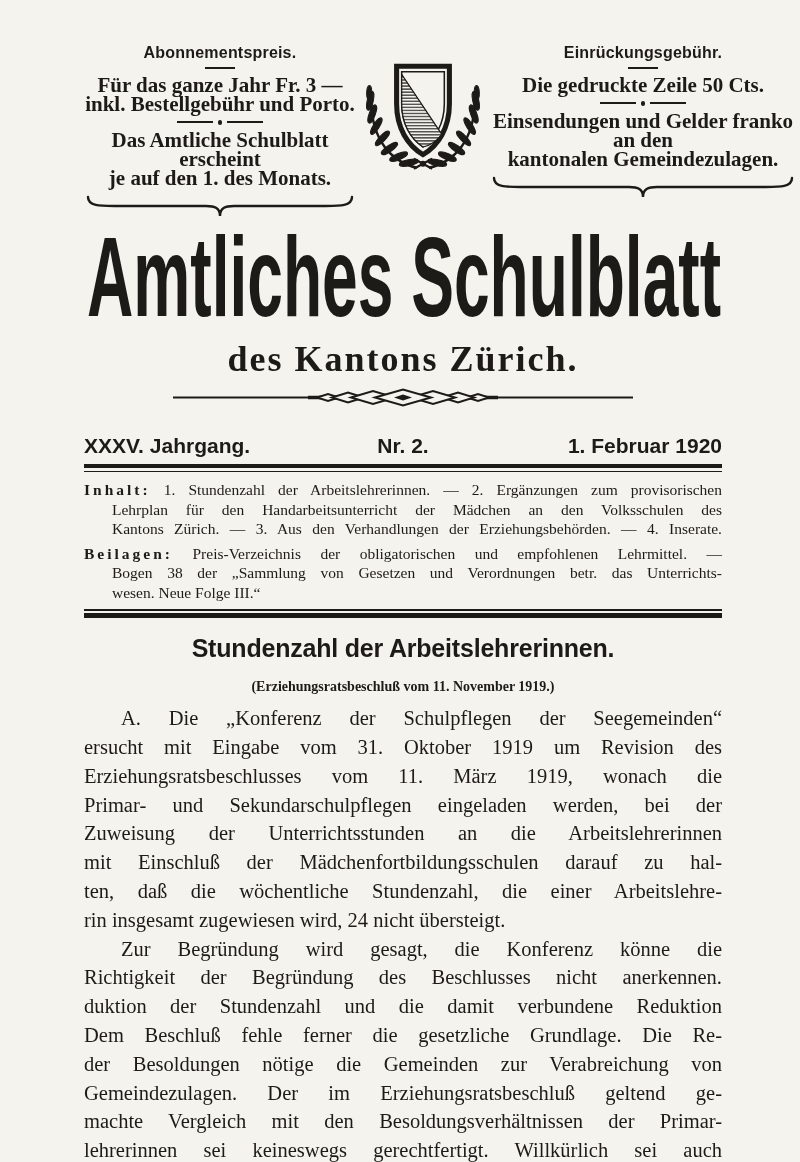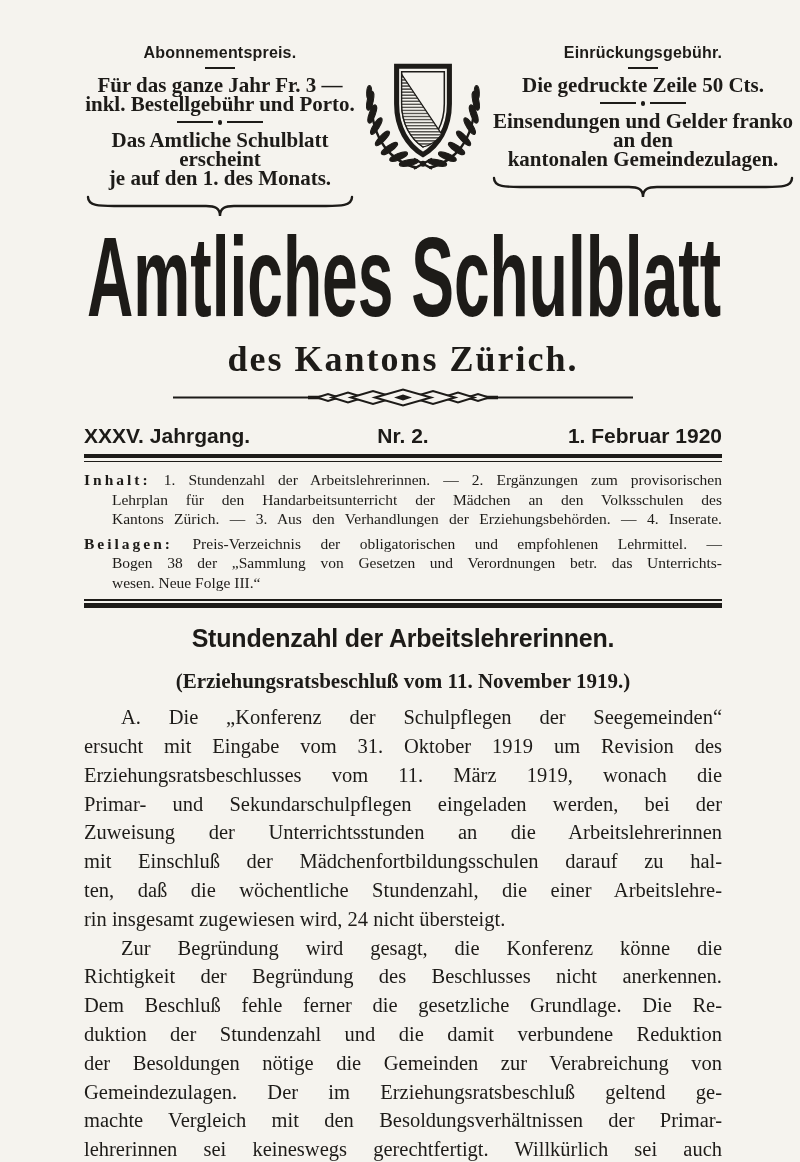--- a/index.html
+++ b/index.html
@@ -33,21 +33,21 @@
   .masthead-title{text-align:center;margin-top:2px;}
   .masthead-sub{
     text-align:center;
     font-family:"Liberation Serif", serif;
     font-weight:bold;font-size:36px;letter-spacing:2px;
     line-height:46px;margin-top:0;
   }
   .ornament-row{text-align:center;margin-top:6px;}
   
   .issue-line{
-    position:relative;margin-top:13px;
+    position:relative;margin-top:23px;
     font-family:"Liberation Sans", sans-serif;
     font-weight:bold;font-size:21px;
     display:flex;justify-content:space-between;align-items:baseline;gap:44px;
   }
   .issue-center{position:absolute;left:50%;transform:translateX(-50%);}
   .rule-thick{height:4.5px;background:#1d1b18;}
   .rule-thin{height:1.5px;background:#1d1b18;}
   .rules-top{margin-top:6px;}
   .rules-top .rule-thin{margin-top:2.5px;}
   .rules-bottom{margin-top:7px;}
@@ -62,21 +62,21 @@
   .tline{text-align:justify;text-align-last:justify;white-space:normal;}
   .tline.no-just{text-align-last:left;}
   
   .article-title{
     text-align:center;margin-top:16px;
     font-family:"Liberation Sans", sans-serif;
     font-weight:bold;font-size:25px;letter-spacing:-0.2px;
   }
   .article-sub{
     text-align:center;margin-top:5px;
-    font-weight:bold;font-size:21px;
+    font-weight:bold;font-size:14px;
   }
   .body-text{margin-top:9px;font-size:20.5px;line-height:28.8px;}
   .para{margin:0;}
   .para .tline.first{text-indent:37px;}
 </style>
 </head>
 <body>
 
 <div class="page">
 
@@ -237,22 +237,22 @@
           <div class="tline wrap">Erziehungsratsbeschlusses vom 11. März 1919, wonach die</div>
           <div class="tline wrap">Primar- und Sekundarschulpflegen eingeladen werden, bei der</div>
           <div class="tline wrap">Zuweisung der Unterrichtsstunden an die Arbeitslehrerinnen</div>
           <div class="tline wrap">mit Einschluß der Mädchenfortbildungsschulen darauf zu hal-</div>
           <div class="tline wrap">ten, daß die wöchentliche Stundenzahl, die einer Arbeitslehre-</div>
           <div class="tline wrap no-just">rin insgesamt zugewiesen wird, 24 nicht übersteigt.</div>
         </div>
       <div class="para">
           <div class="tline first">Zur Begründung wird gesagt, die Konferenz könne die</div>
           <div class="tline wrap">Richtigkeit der Begründung des Beschlusses nicht anerkennen.</div>
+          <div class="tline wrap">duktion der Stundenzahl und die damit verbundene Reduktion</div>
           <div class="tline wrap">Dem Beschluß fehle ferner die gesetzliche Grundlage. Die Re-</div>
-          <div class="tline wrap">duktion der Stundenzahl und die damit verbundene Reduktion</div>
           <div class="tline wrap">der Besoldungen nötige die Gemeinden zur Verabreichung von</div>
           <div class="tline wrap">Gemeindezulagen.  Der im Erziehungsratsbeschluß geltend ge-</div>
           <div class="tline wrap">machte Vergleich mit den Besoldungsverhältnissen der Primar-</div>
           <div class="tline wrap">lehrerinnen sei keineswegs gerechtfertigt. Willkürlich sei auch</div>
           <div class="tline wrap">die Bestimmung, daß die Fortbildungsschulstunden lehrerinnen</div>
           <div class="tline wrap">werden, während für die Volksschullehrerinnen keine solche</div>
         </div>
     </div>
   </article>
 

